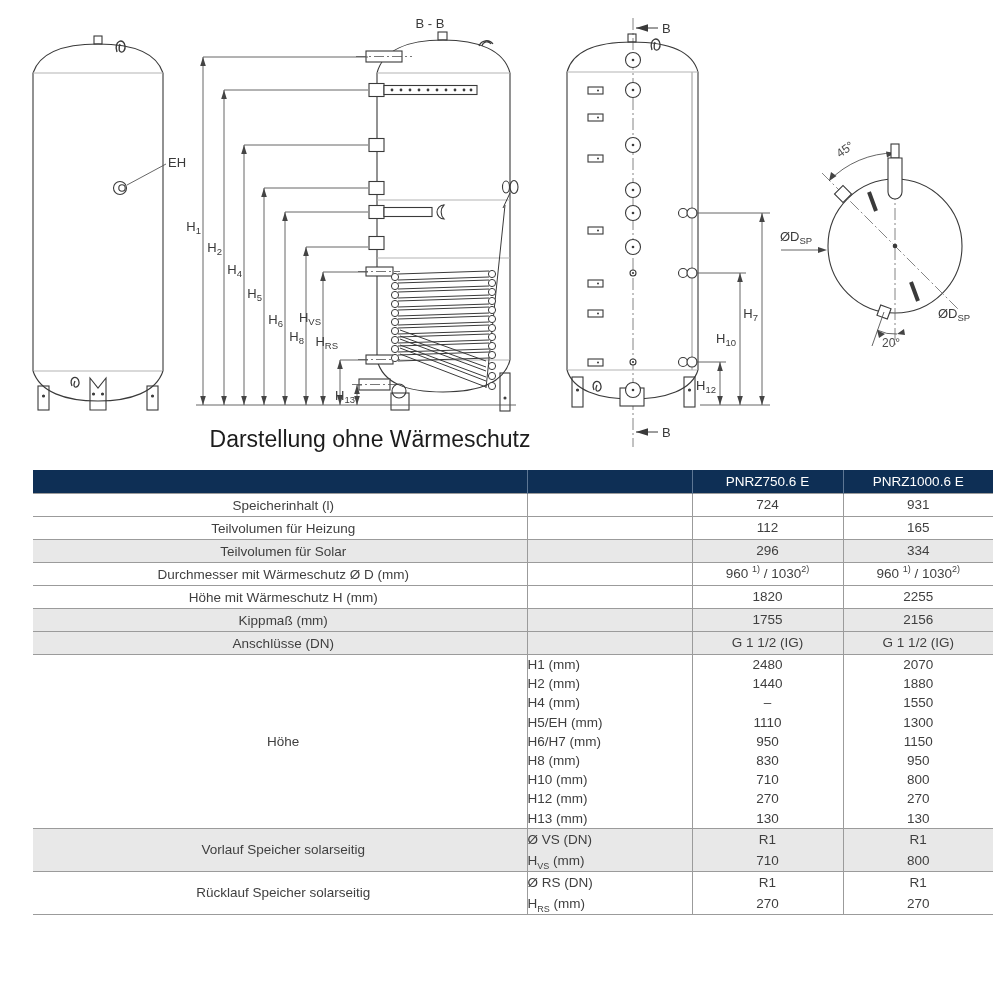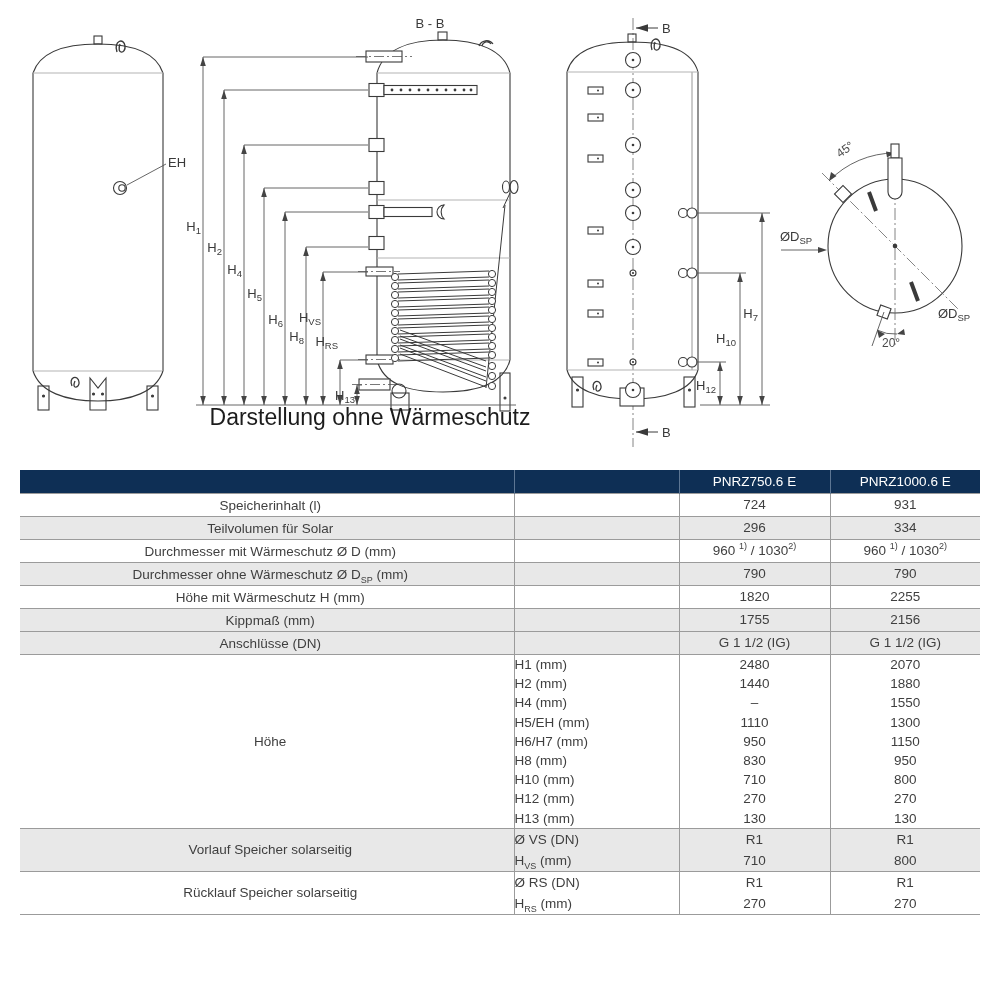--- a/index.html
+++ b/index.html
@@ -2,27 +2,27 @@
 <html style="--hdr: #0e2f55; --shade: #e8e8e8; --grid: #9b9b9b;"><head>
 <meta charset="utf-8">
 <style>
   :root{
     --hdr:#0e2f55; --shade:#e8e8e8; --grid:#9b9b9b; --ink:#3f3f3f;
   }
   html,body{margin:0;padding:0;background:#fff;}
   body{width:1000px;height:1000px;position:relative;font-family:"Liberation Sans",sans-serif;color:var(--ink);}
   
   #drawing{position:absolute;left:0;top:0;}
-  .caption{position:absolute;left:0;top:404px;width:740px;text-align:center;font-size:23px;color:#1c1c1c;}
+  .caption{position:absolute;left:0;top:426px;width:740px;text-align:center;font-size:23px;color:#1c1c1c;}
   text{fill:#3a3a3a;font-family:"Liberation Sans",sans-serif;font-size:13px;stroke:none;}
   .svgsub{font-size:9.5px;}
   .ang{font-size:12px;fill:#4a4a4a;}
   
   .spec-wrap{position:absolute;left:20px;top:470px;width:960px;}
-  table.spec{width:960px;border-collapse:collapse;table-layout:fixed;font-size:13.5px;color:var(--ink);}
+  table.spec{width:960px;border-collapse:collapse;table-layout:fixed;font-size:13.5px;color:var(--ink);margin-left:13px;}
   table.spec thead th{background:var(--hdr);color:#fff;font-weight:normal;height:23px;padding:0;text-align:center;border-left:1px solid #5d7693;}
   table.spec thead th:first-child{border-left:none;}
   table.spec td{padding:0;vertical-align:middle;border-top:1px solid var(--grid);}
   table.spec tr.shade td{background:var(--shade);}
   table.spec td.c-sub,table.spec td.c-val{border-left:1px solid var(--grid);}
   table.spec td.c-label{padding-left:7px;text-align:center;}
   table.spec td.c-sub{text-align:left;}
   table.spec td.c-val{text-align:center;}
   table.spec{border-bottom:1px solid var(--grid);}
   .ln{height:22px;line-height:22px;white-space:nowrap;overflow:hidden;}
@@ -339,20 +339,32 @@
           <td class="c-sub">
             <div class="ln"></div>
           </td>
           <td class="c-val">
             <div class="ln">724</div>
           </td>
           <td class="c-val">
             <div class="ln">931</div>
           </td>
         </tr>
+        <tr class="">
+          <td class="c-label">Teilvolumen für Heizung</td>
+          <td class="c-sub">
+            <div class="ln"></div>
+          </td>
+          <td class="c-val">
+            <div class="ln">112</div>
+          </td>
+          <td class="c-val">
+            <div class="ln">165</div>
+          </td>
+        </tr>
         <tr class="shade ">
           <td class="c-label">Teilvolumen für Solar</td>
           <td class="c-sub">
             <div class="ln"></div>
           </td>
           <td class="c-val">
             <div class="ln">296</div>
           </td>
           <td class="c-val">
             <div class="ln">334</div>
@@ -361,32 +373,20 @@
         <tr class="">
           <td class="c-label">Durchmesser mit Wärmeschutz Ø D (mm)</td>
           <td class="c-sub">
             <div class="ln"></div>
           </td>
           <td class="c-val">
             <div class="ln">960 <sup>1)</sup> / 1030<sup>2)</sup></div>
           </td>
           <td class="c-val">
             <div class="ln">960 <sup>1)</sup> / 1030<sup>2)</sup></div>
-          </td>
-        </tr>
-        <tr class="shade ">
-          <td class="c-label">Durchmesser ohne Wärmeschutz Ø D<sub>SP</sub> (mm)</td>
-          <td class="c-sub">
-            <div class="ln"></div>
-          </td>
-          <td class="c-val">
-            <div class="ln">790</div>
-          </td>
-          <td class="c-val">
-            <div class="ln">790</div>
           </td>
         </tr>
         <tr class="">
           <td class="c-label">Höhe mit Wärmeschutz H (mm)</td>
           <td class="c-sub">
             <div class="ln"></div>
           </td>
           <td class="c-val">
             <div class="ln">1820</div>
           </td>

